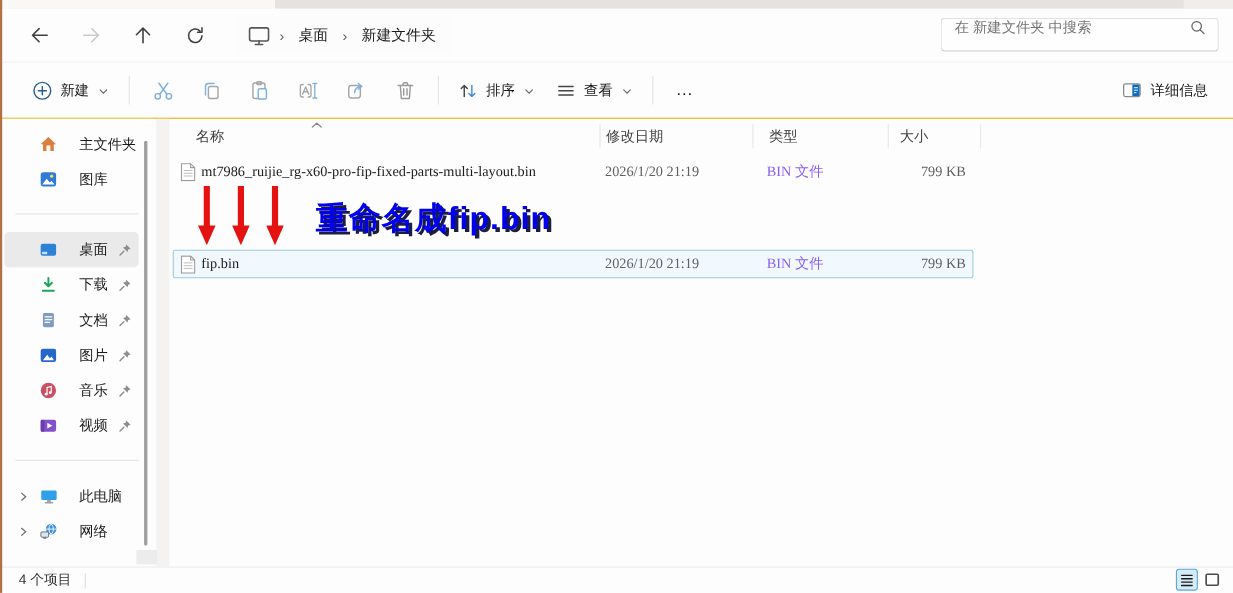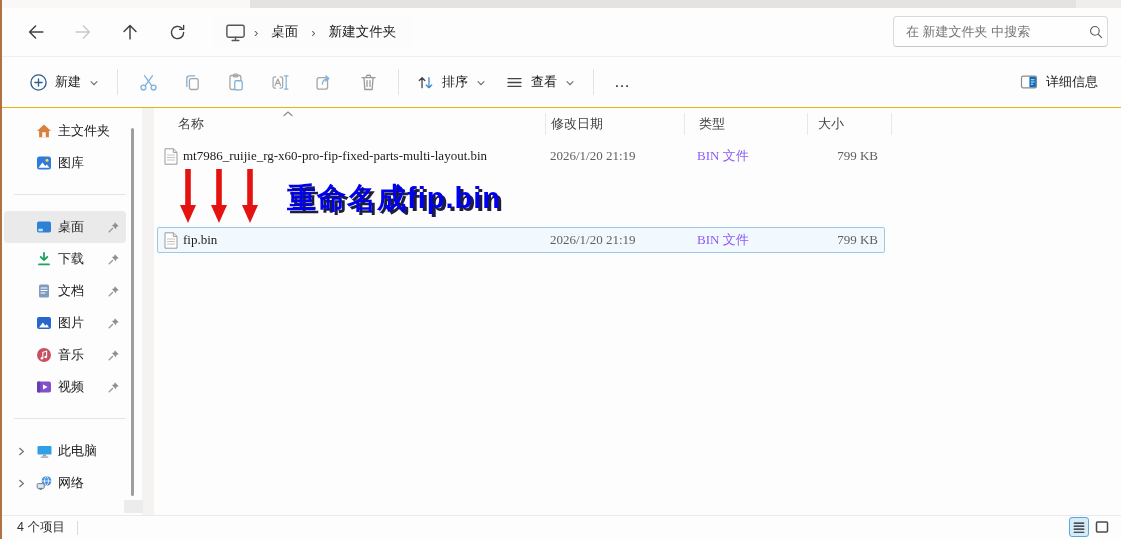--- a/index.html
+++ b/index.html
@@ -12,41 +12,41 @@
   .tabstrip .active-tab { position:absolute; left:2px; top:0; width:248px; height:8px; background:#f9f8f7; }
   .tabstrip .caption-zone { position:absolute; right:0; top:0; width:45px; height:8px; background:#efeeed; }
   .left-edge { position:absolute; left:0; top:0; width:2px; height:539px; background:#b07245; z-index:50; }
 
   
   .navbar { position:absolute; left:2px; top:8px; right:0; height:48px; display:flex; align-items:center; padding-left:14px; background:#fdfdfd; }
   .navbtn { width:40px; height:36px; display:flex; align-items:center; justify-content:center; border-radius:4px; margin-right:7px; }
   .breadcrumb { display:flex; align-items:center; height:34px; margin-left:10px; padding:0 10px; border-radius:4px; background:#fcfcfc; font-size:13.5px; }
   .crumb { padding:3px 6px; border-radius:3px; white-space:nowrap; }
   .crumb-sep { color:#5f5f5f; font-size:13px; padding:0 7px; }
-  .searchbox { position:absolute; right:13px; top:8px; width:215px; height:31px; border:1px solid #d9d9d9; border-bottom-color:#c7c7c7; border-radius:4px; background:#fefefe; display:flex; align-items:center; }
+  .searchbox { position:absolute; right:13px; top:8px; width:253px; height:31px; border:1px solid #d9d9d9; border-bottom-color:#c7c7c7; border-radius:4px; background:#fefefe; display:flex; align-items:flex-start; }
   .searchbox input { flex:1; border:none; outline:none; background:transparent; font-family:inherit; font-size:13px; color:#1b1b1b; padding:0 6px 0 12px; }
   .searchbox input::placeholder { color:#757575; opacity:1; }
   .searchbox .mag { margin-right:10px; display:flex; }
 
   
   .toolbar { position:absolute; left:2px; top:56px; right:0; height:52px; display:flex; align-items:center; padding:0 14px 0 18px; border-top:1px solid #f0f0f0; border-bottom:1px solid #eab308; background:#fdfdfd; }
   .tb-btn { display:flex; align-items:center; gap:7px; height:36px; padding:0 9px; border-radius:4px; font-size:13px; color:#191919; }
   .tb-iconbtn { width:40px; height:36px; display:flex; align-items:center; justify-content:center; border-radius:4px; margin:0 2px; }
   .tb-sep { width:1px; height:26px; background:#e3e3e3; margin:0 8px; }
   .tb-more { font-size:16px; letter-spacing:1px; color:#1b1b1b; padding:0 12px; }
   .tb-spacer { flex:1; }
   .chev { display:flex; margin-top:2px; }
 
   
   .sidebar { position:absolute; left:2px; top:108px; width:138px; bottom:24px; padding-top:7px; background:#fdfdfd; }
   .sb-item { display:flex; align-items:center; height:32px; margin:0 14px 0 2px; padding-left:32px; border-radius:4px; font-size:13px; position:relative; }
   .sb-item.selected { background:#eaeaea; }
   .sb-item .sb-chevron { position:absolute; left:12px; display:flex; color:#5f5f5f; }
   .sb-item .sb-icon { position:absolute; left:32px; display:flex; }
-  .sb-item .sb-label { margin-left:22px; white-space:nowrap; }
+  .sb-item .sb-label { margin-left:36px; white-space:nowrap; }
   .sb-item .sb-pin { position:absolute; right:6px; display:flex; }
   .sb-sep { height:1px; background:#e5e5e5; margin:15px 14px 16px 12px; }
   .sb-scroll-thumb { position:absolute; left:131px; top:128px; width:3px; height:368px; background:#9e9e9e; border-radius:2px; }
   .pane-gutter { position:absolute; left:142px; top:108px; width:12px; height:407px; background:#f4f3f2; }
   .scroll-corner { position:absolute; left:124px; top:500px; width:19px; height:13px; background:#edecec; }
 
   
   .main { position:absolute; left:156px; top:110px; right:0; bottom:24px; background:#fdfdfd;font-family:Liberation Serif, serif; }
   .list-header { display:flex; align-items:center; height:28px; font-size:13px; color:#414141; position:relative; }
   .hcol { height:100%; display:flex; align-items:center; }

